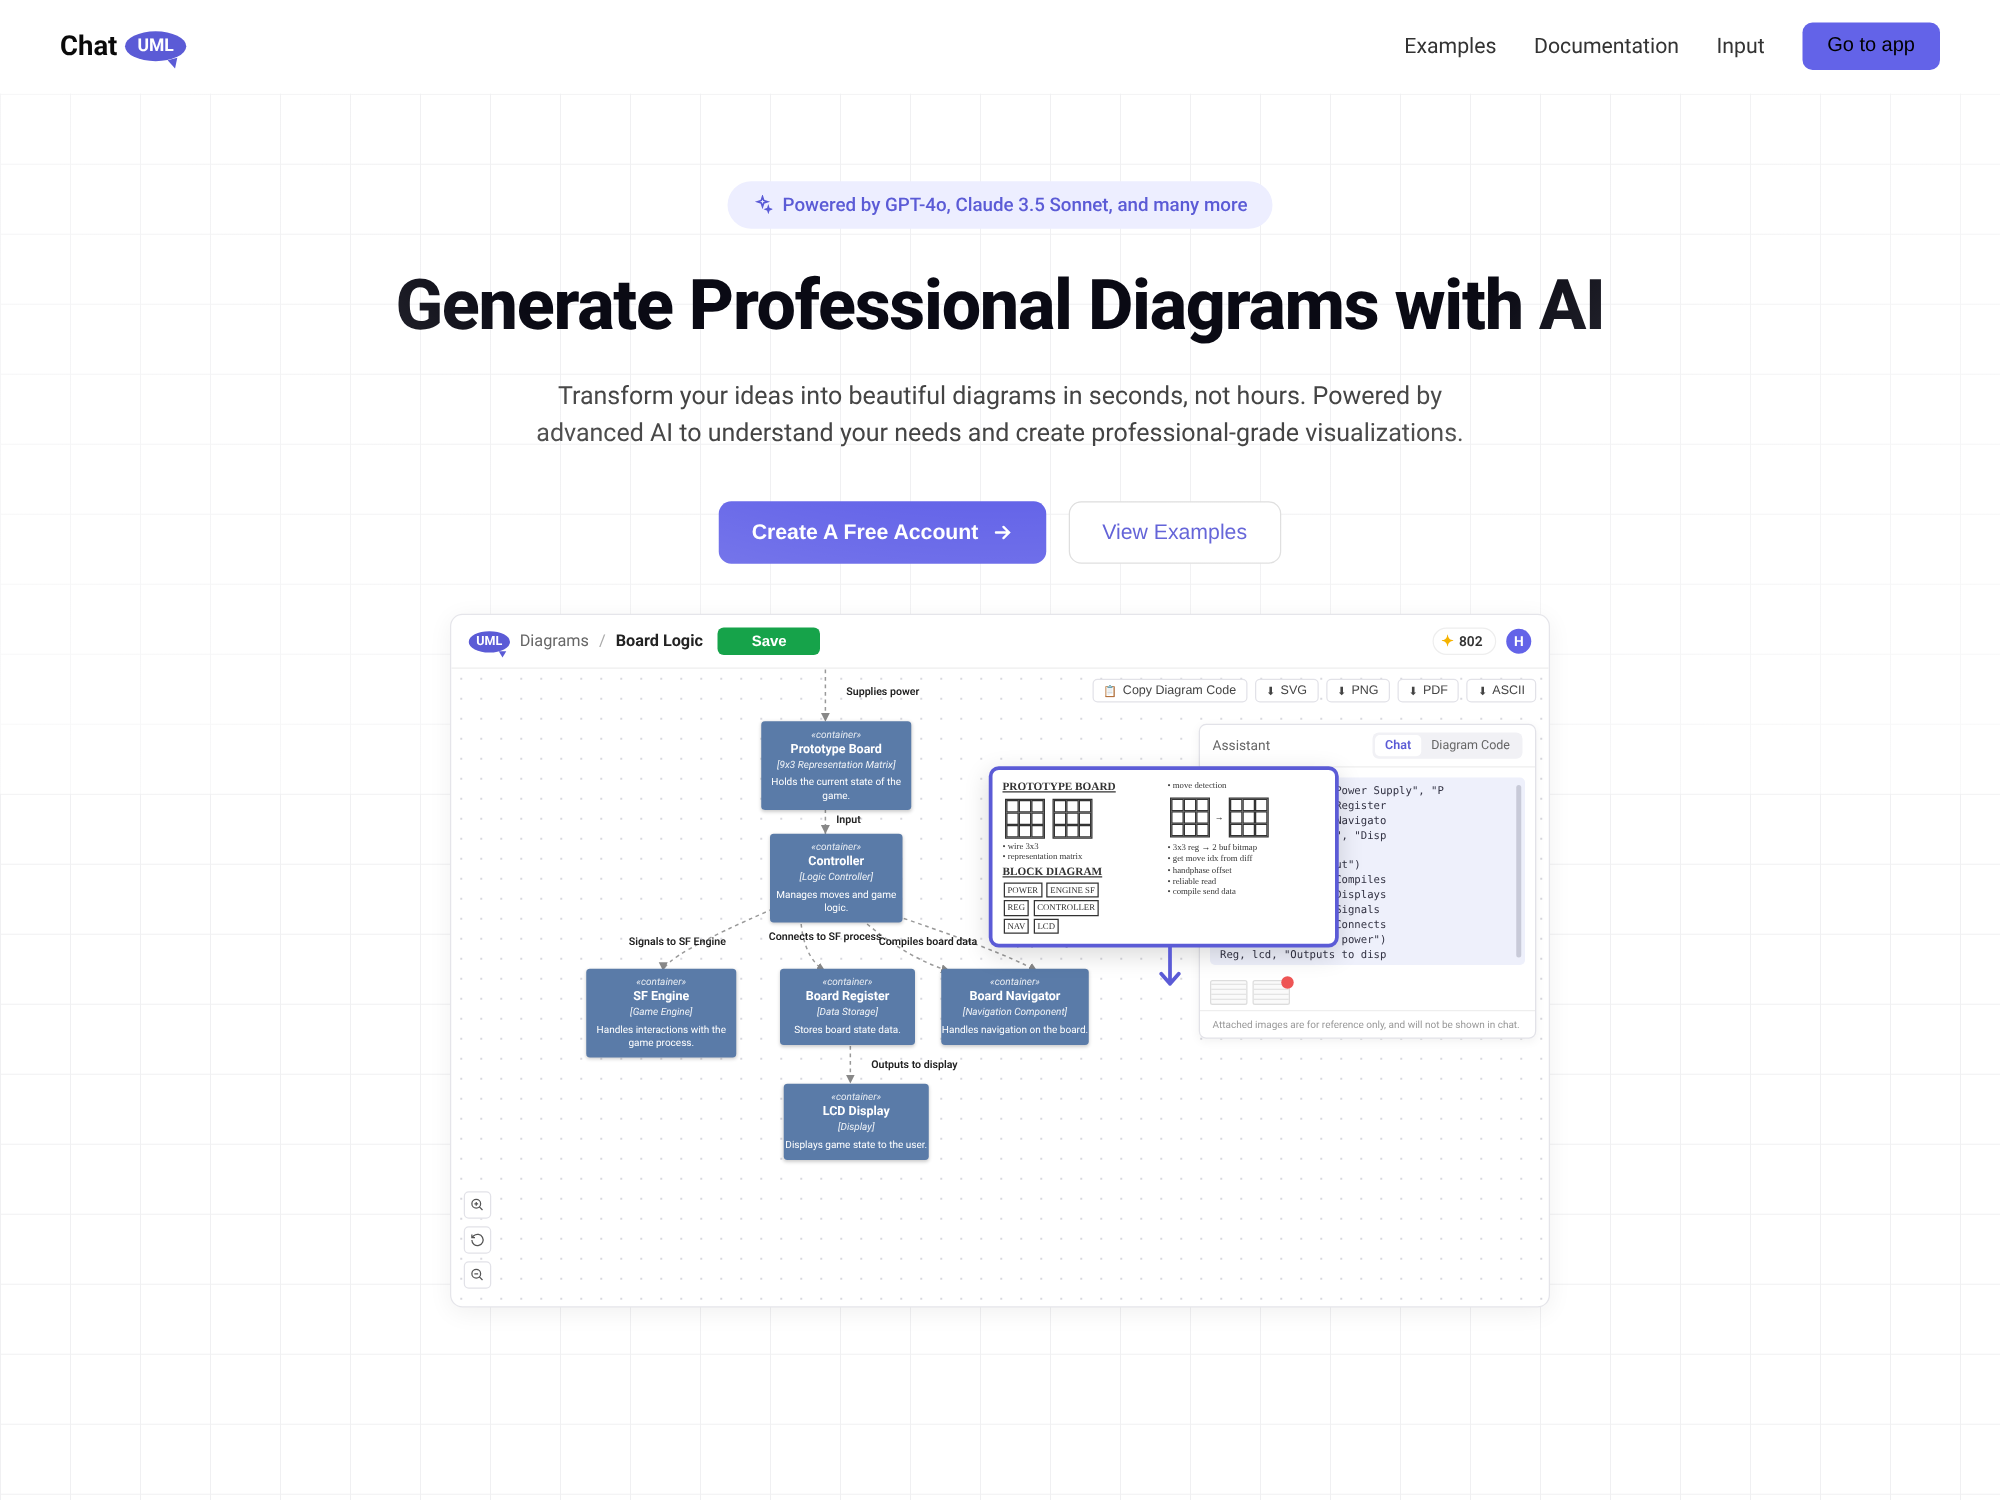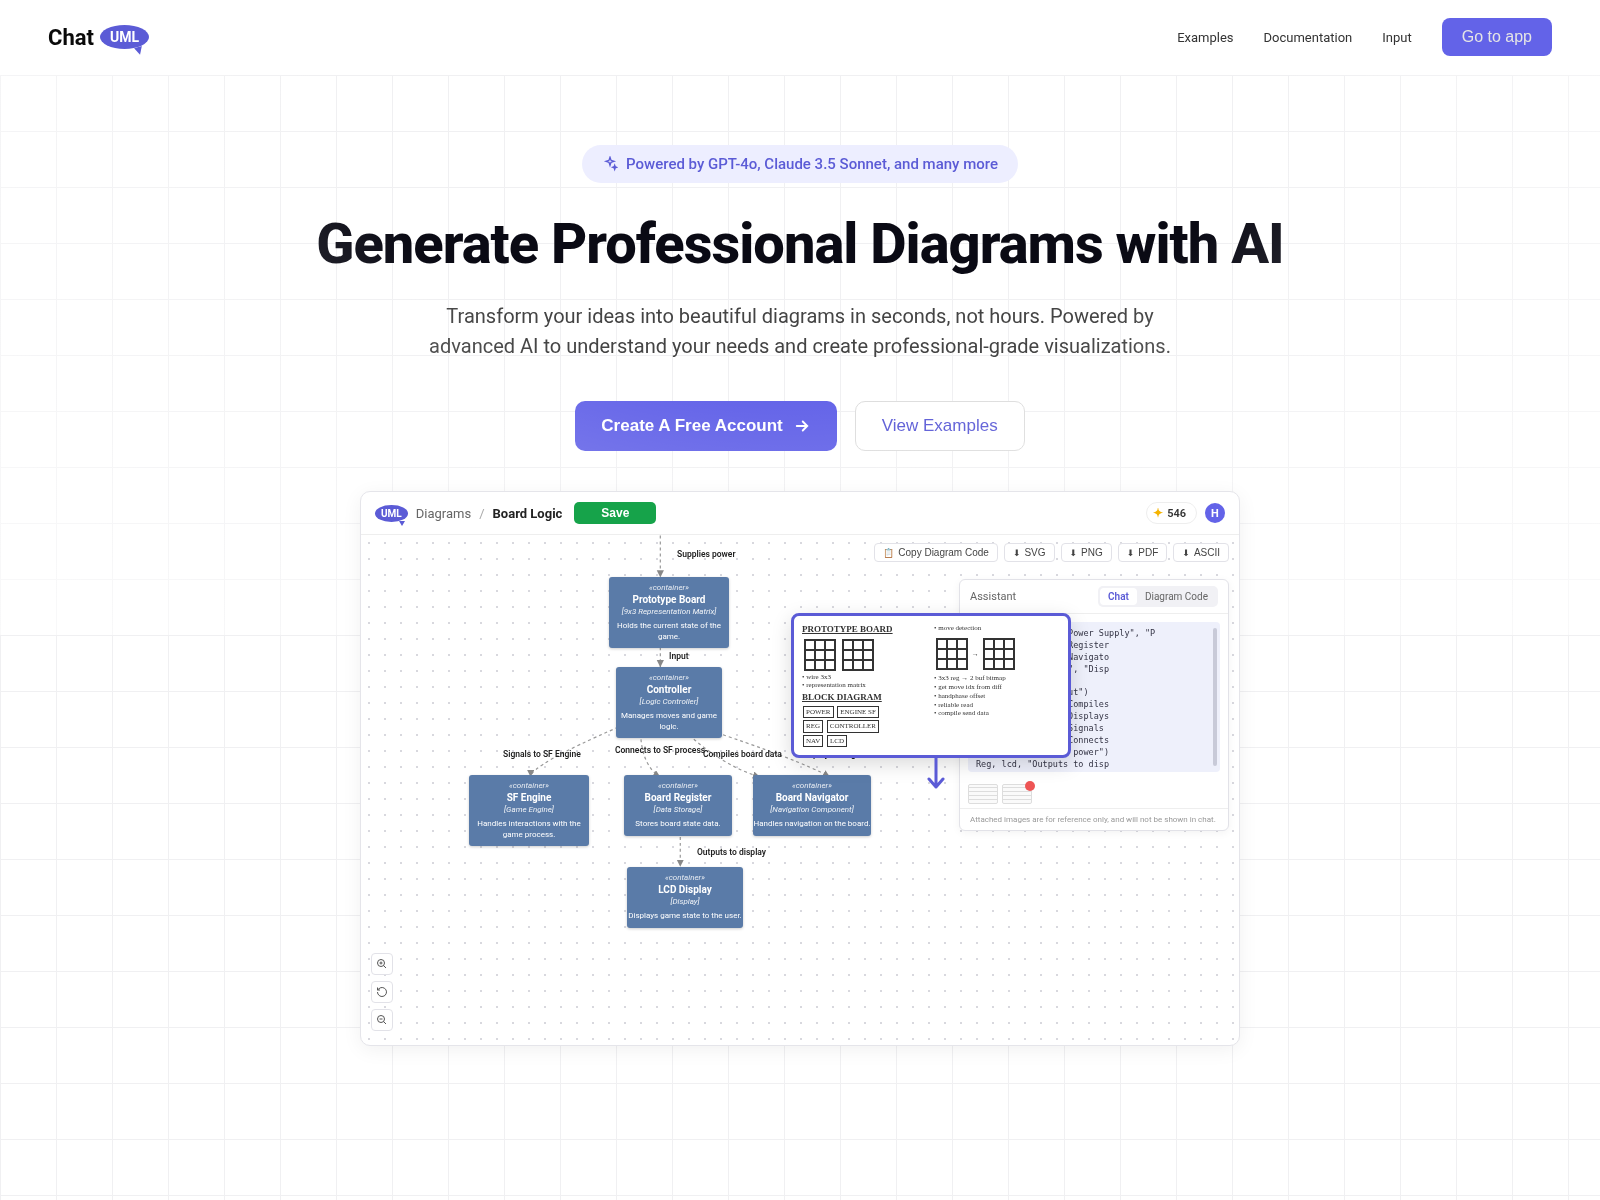--- a/index.html
+++ b/index.html
@@ -46,27 +46,27 @@
   border-right: 4px solid transparent;
   border-top: 8px solid #5b5bd6;
   transform: rotate(-15deg);
 }
 .nav-links {
   display: flex;
   align-items: center;
   gap: 30px;
 }
 .nav-link {
-  font-size: 13px;
+  font-size: 17px;
   color: #333;
   cursor: pointer;
 }
 .nav-btn {
   background: #6363e8;
-  color: #e5e5e5;
+  color: #000000;
   border: none;
   padding: 10px 20px;
   border-radius: 8px;
   font-size: 16px;
   font-weight: 500;
   cursor: pointer;
 }
 .hero-wrap {
   position: relative;
   background-image:
@@ -473,21 +473,21 @@
   <div class="app-card">
     <div class="app-header">
       <span class="app-logo">UML</span>
       <span class="crumb">Diagrams</span>
       <span class="crumb crumb-sep">/</span>
       <span class="crumb crumb-active">Board Logic</span>
       <button class="save-btn">Save</button>
       <div class="app-header-right">
         <span class="credits">
           <span class="credits-icon">✦</span>
-          <span>546</span>
+          <span>802</span>
         </span>
         <span class="avatar">H</span>
       </div>
     </div>
 
     <div class="app-body">
 
       <div class="tool-row">
         <button class="tool-btn">
             <span class="tool-icon">📋</span>

